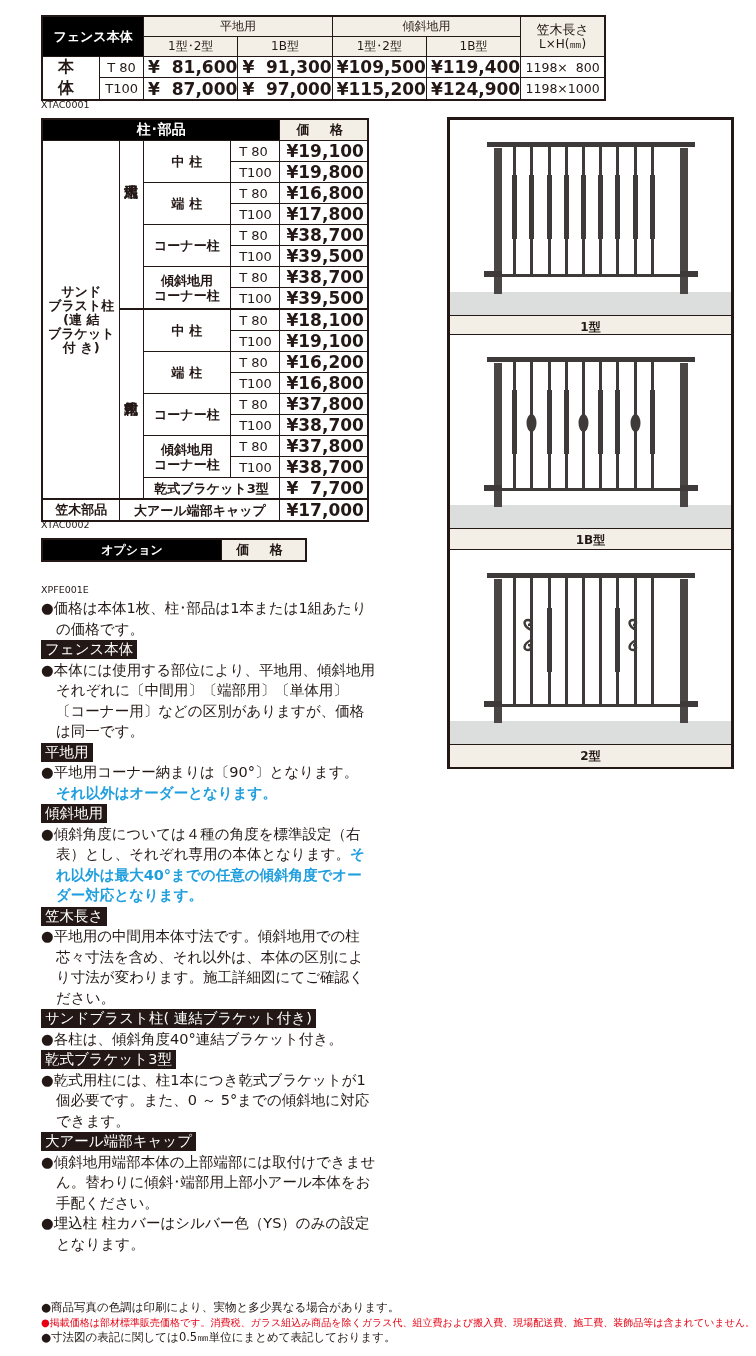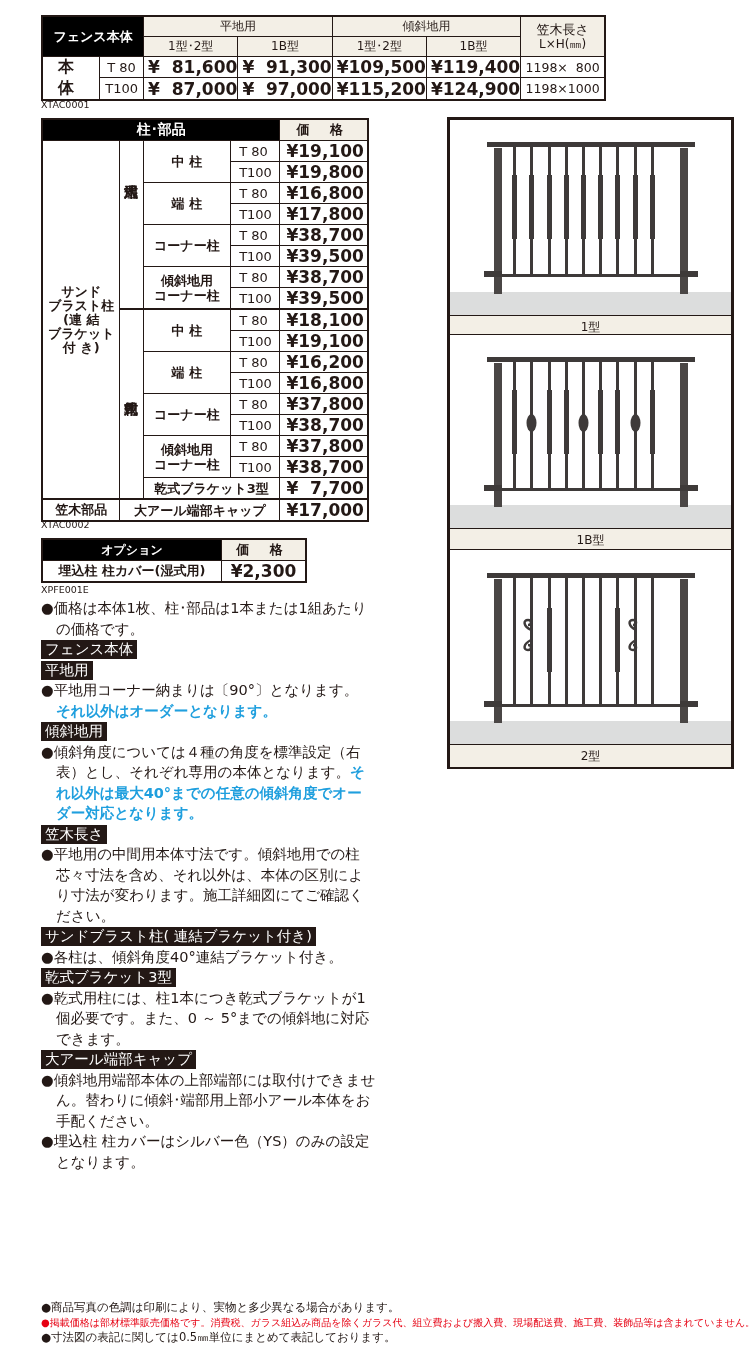--- a/index.html
+++ b/index.html
@@ -45,21 +45,21 @@
   .note { padding-left:15px; text-indent:-15px; }
   .note .blue { color:#1f9fde; font-weight:bold; }
   .tag { display:inline-block; background:#231815; color:#fff; font-size:14.5px; line-height:19px; padding:0 4px; margin:1px 0 0 0; }
 
   
   #footer { left:17px; top:1300px; width:740px; font-size:11.5px; line-height:15px; }
   #footer .red { color:#e60012; font-size:10px; }
 
   
   .imgbox { position:absolute; left:447px; width:281px; border-left:3px solid #231815; border-right:3px solid #231815; background:#fff; }
-  .imgbox .lbl { position:absolute; left:0; right:0; height:22px; background:#f3efe6; border-top:1px solid #231815; text-align:center; font-size:12px; font-weight:normal; line-height:22px; }
+  .imgbox .lbl { position:absolute; left:0; right:0; height:22px; background:#f3efe6; border-top:1px solid #231815; text-align:center; font-size:12px; font-weight:bold; line-height:22px; }
   .imgbox svg { position:absolute; left:0; top:0; }
 </style>
 </head>
 <body>
 
 <table id="t1" class="abs">
   <tbody>
       <tr>
     <td class="hdr-black" colspan="2" rowspan="2" style="width:115px">フェンス本体</td>
     <td class="hdr-cream" colspan="2">平地用</td>
@@ -197,32 +197,29 @@
 </tbody>
   </table>
 <div class="abs code" style="left:17px;top:519px">XTAC0002</div>
 
 <table id="t3" class="abs">
   <tbody>
       <tr>
     <td class="hdr-black" style="width:178px;height:18px">オプション</td>
     <td class="hdr-cream">価 格</td>
   </tr>
-  <tr>
-    <td class="name">埋込柱 柱カバー(湿式用)</td>
-    <td class="price">¥2,300</td>
-  </tr>
 </tbody>
   </table>
 <div class="abs code" style="left:17px;top:584px">XPFE001E</div>
 
 <div id="notes" class="abs">
   <div class="note">●価格は本体1枚、柱･部品は1本または1組あたりの価格です。</div>
 
   <div><span class="tag">フェンス本体</span></div>
+  <div class="note"><span>●本体には使用する部位により、平地用、傾斜地用それぞれに〔中間用〕〔端部用〕〔単体用〕〔コーナー用〕などの区別がありますが、価格は同一です。</span></div>
 
   <div><span class="tag">平地用</span></div>
   <div class="note"><span>●平地用コーナー納まりは〔90°〕となります。</span><br><span class="blue">それ以外はオーダーとなります。</span></div>
 
   <div><span class="tag">傾斜地用</span></div>
   <div class="note"><span>●傾斜角度については４種の角度を標準設定（右表）とし、それぞれ専用の本体となります。</span><span class="blue">それ以外は最大40°までの任意の傾斜角度でオーダー対応となります。</span></div>
 
   <div><span class="tag">笠木長さ</span></div>
   <div class="note">●平地用の中間用本体寸法です。傾斜地用での柱芯々寸法を含め、それ以外は、本体の区別により寸法が変わります。施工詳細図にてご確認ください。</div>
 

